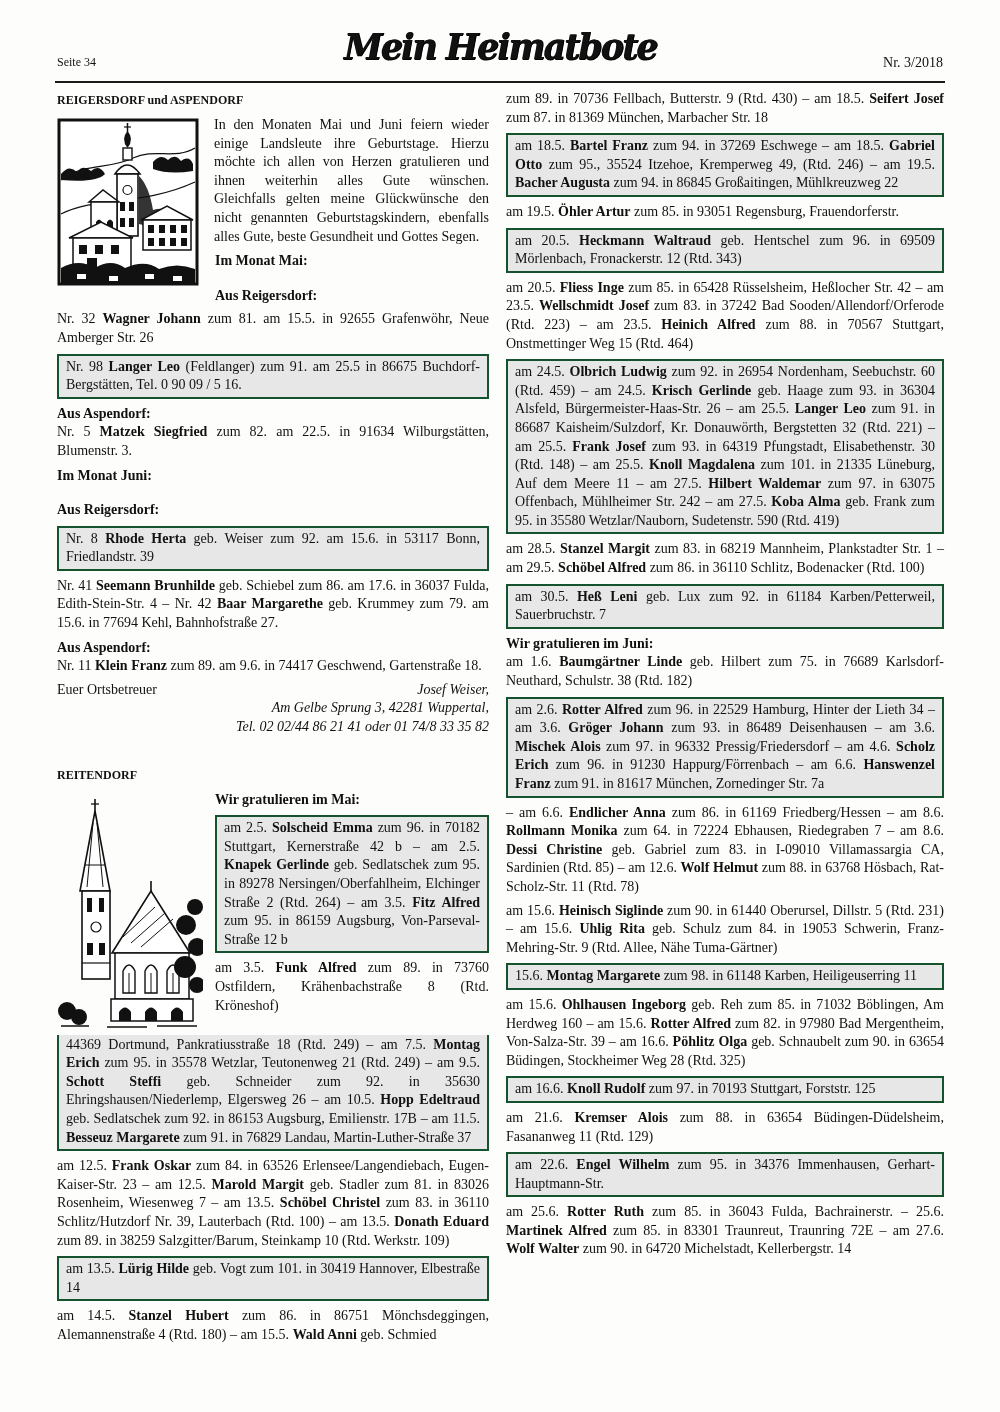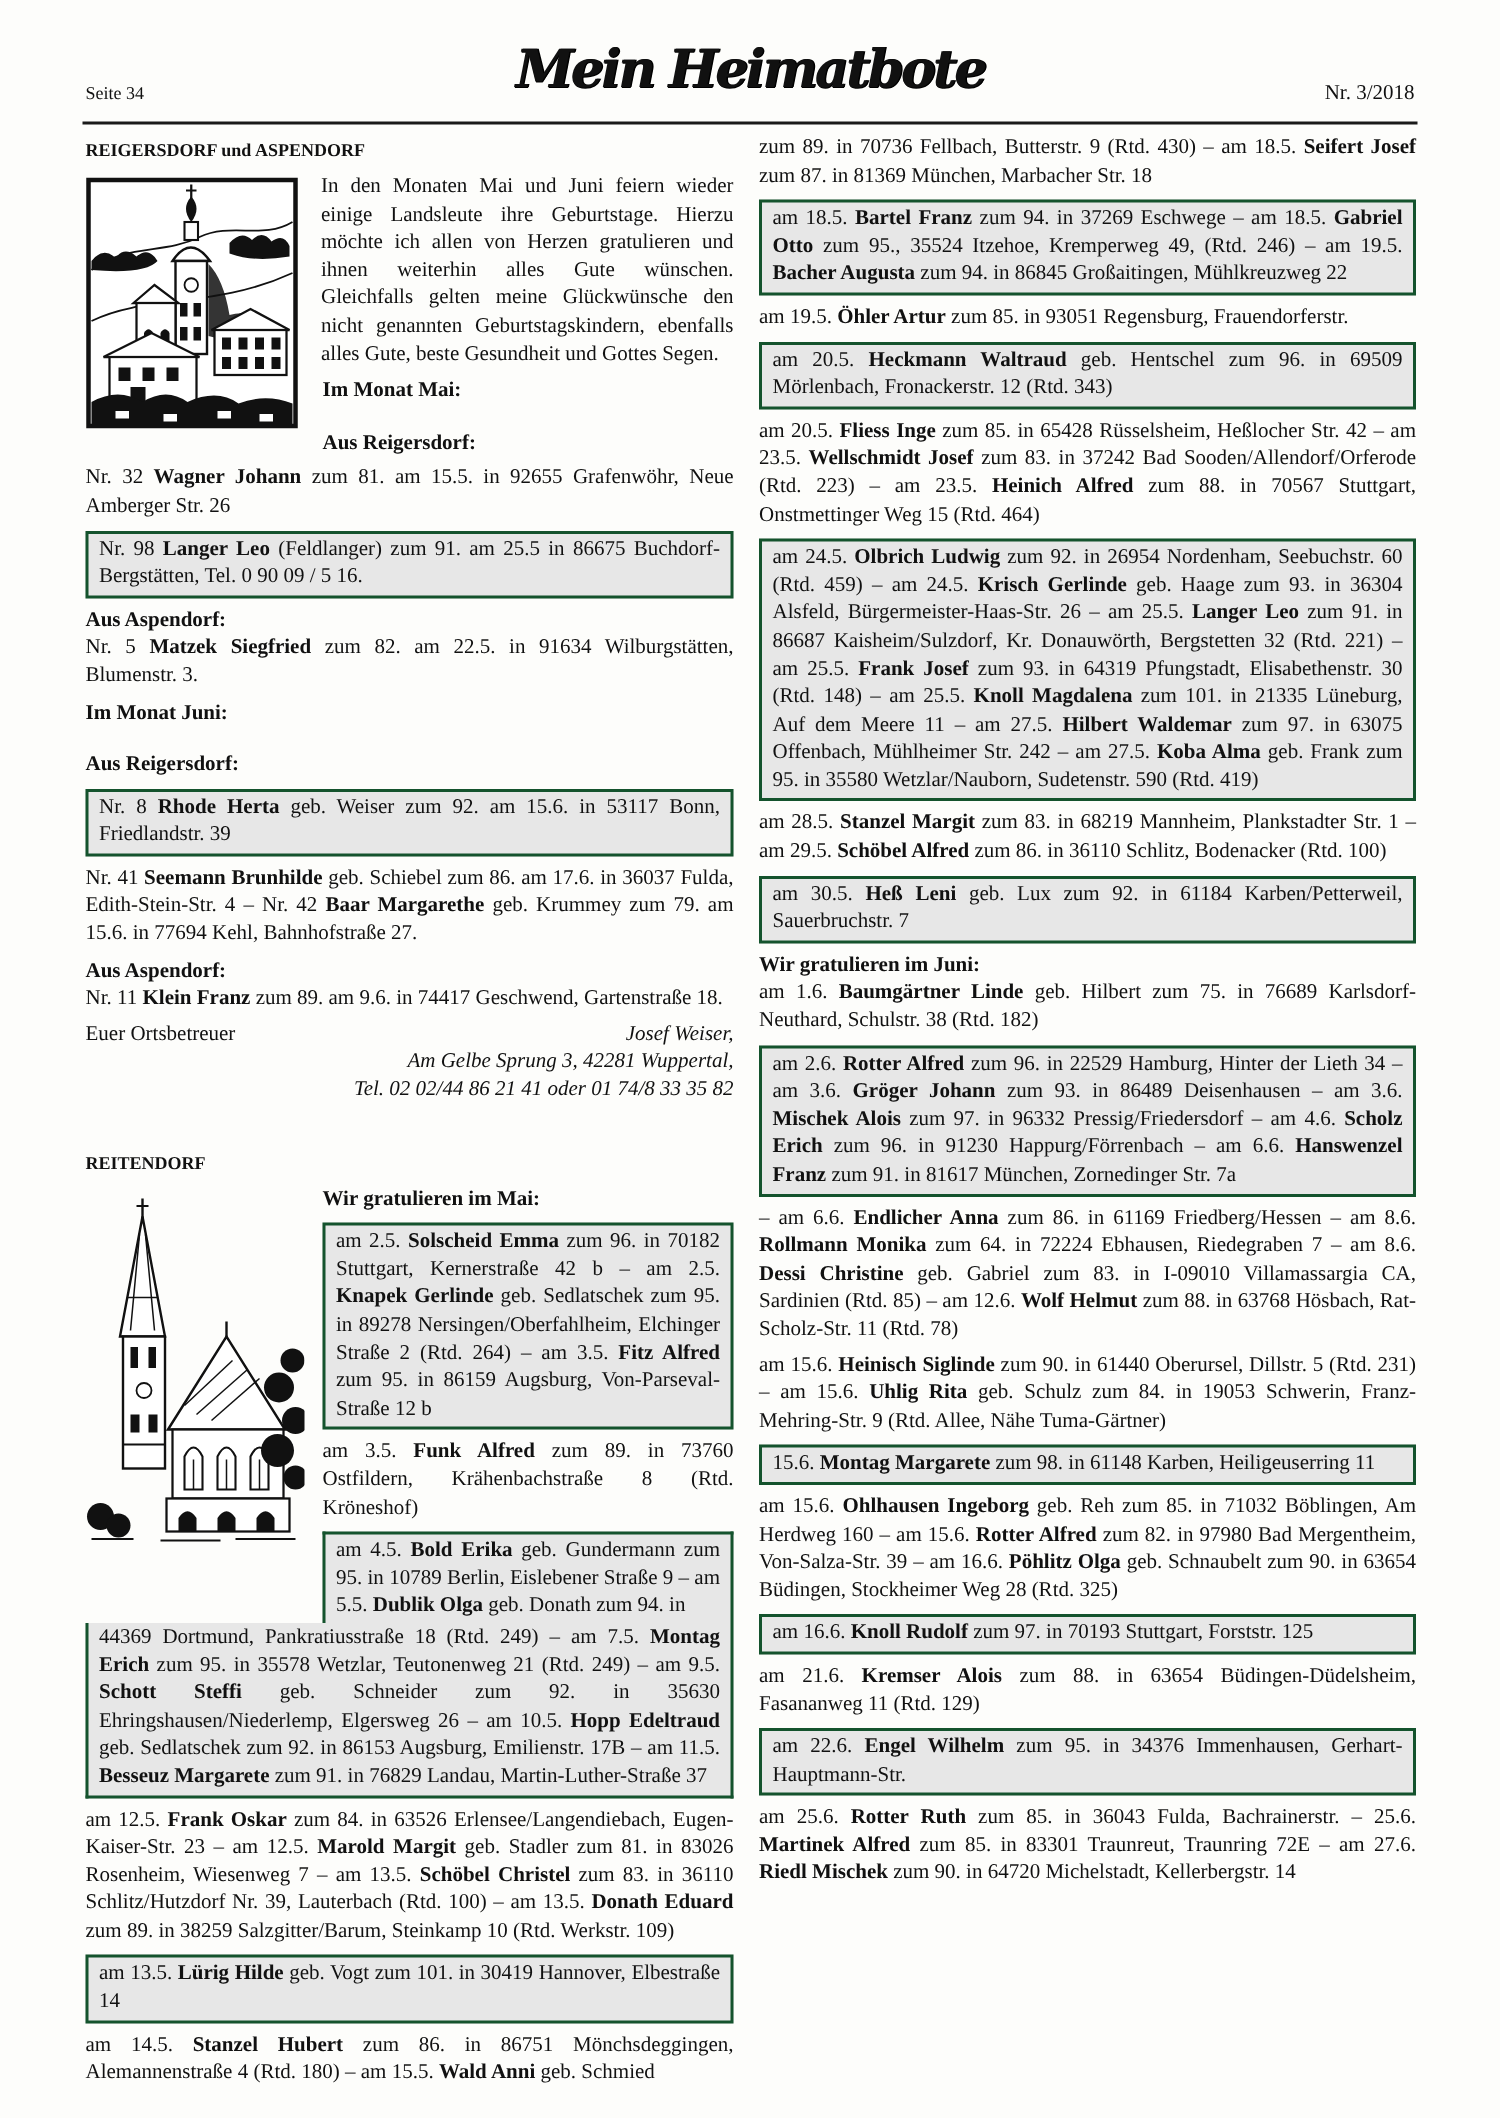--- a/index.html
+++ b/index.html
@@ -151,21 +151,20 @@
     <circle cx="140" cy="152" r="9" fill="#111"></circle>
     <circle cx="128" cy="172" r="11" fill="#111"></circle>
     <circle cx="140" cy="190" r="8" fill="#111"></circle>
     <circle cx="10" cy="216" r="9" fill="#111"></circle>
     <circle cx="22" cy="222" r="8" fill="#111"></circle>
     <path class="ln" d="M4,231 h28 M50,232 h40 M100,231 h40" stroke-width="1.4"></path>
   </svg>
 <div class="label beside">Wir gratulieren im Mai:</div>
       <div class="box">am 2.5. <b>Solscheid Emma</b> zum 96. in 70182 Stuttgart, Kernerstraße 42 b – am 2.5. <b>Knapek Gerlinde</b> geb. Sedlatschek zum 95. in 89278 Nersingen/Oberfahlheim, Elchinger Straße 2 (Rtd. 264) – am 3.5. <b>Fitz Alfred</b> zum 95. in 86159 Augsburg, Von-Parseval-Straße 12 b</div>
       <div class="para">am 3.5. <b>Funk Alfred</b> zum 89. in 73760 Ostfildern, Krähenbachstraße 8 (Rtd. Kröneshof)</div>
-      <div class="box box-top">am 4.5. <b>Bold Erika</b> geb. Gundermann zum 95. in 10789 Berlin, Eislebener Straße 9 – am 5.5. <b>Dublik Olga</b> geb. Donath zum 94. in</div>
       <div class="box box-bottom">44369 Dortmund, Pankratiusstraße 18 (Rtd. 249) – am 7.5. <b>Montag Erich</b> zum 95. in 35578 Wetzlar, Teutonenweg 21 (Rtd. 249) – am 9.5. <b>Schott Steffi</b> geb. Schneider zum 92. in 35630 Ehringshausen/Niederlemp, Elgersweg 26 – am 10.5. <b>Hopp Edeltraud</b> geb. Sedlatschek zum 92. in 86153 Augsburg, Emilienstr. 17B – am 11.5. <b>Besseuz Margarete</b> zum 91. in 76829 Landau, Martin-Luther-Straße 37</div>
       <div class="para">am 12.5. <b>Frank Oskar</b> zum 84. in 63526 Erlensee/Langendiebach, Eugen-Kaiser-Str. 23 – am 12.5. <b>Marold Margit</b> geb. Stadler zum 81. in 83026 Rosenheim, Wiesenweg 7 – am 13.5. <b>Schöbel Christel</b> zum 83. in 36110 Schlitz/Hutzdorf Nr. 39, Lauterbach (Rtd. 100) – am 13.5. <b>Donath Eduard</b> zum 89. in 38259 Salzgitter/Barum, Steinkamp 10 (Rtd. Werkstr. 109)</div>
       <div class="box">am 13.5. <b>Lürig Hilde</b> geb. Vogt zum 101. in 30419 Hannover, Elbestraße 14</div>
       <div class="para">am 14.5. <b>Stanzel Hubert</b> zum 86. in 86751 Mönchsdeggingen, Alemannenstraße 4 (Rtd. 180) – am 15.5. <b>Wald Anni</b> geb. Schmied</div>
     </div>
   <div class="col col-right" id="right-col">
       <div class="para tight">zum 89. in 70736 Fellbach, Butterstr. 9 (Rtd. 430) – am 18.5. <b>Seifert Josef</b> zum 87. in 81369 München, Marbacher Str. 18</div>
       <div class="box">am 18.5. <b>Bartel Franz</b> zum 94. in 37269 Eschwege – am 18.5. <b>Gabriel Otto</b> zum 95., 35524 Itzehoe, Kremperweg 49, (Rtd. 246) – am 19.5. <b>Bacher Augusta</b> zum 94. in 86845 Großaitingen, Mühlkreuzweg 22</div>
       <div class="para">am 19.5. <b>Öhler Artur</b> zum 85. in 93051 Regensburg, Frauendorferstr.</div>
       <div class="box">am 20.5. <b>Heckmann Waltraud</b> geb. Hentschel zum 96. in 69509 Mörlenbach, Fronackerstr. 12 (Rtd. 343)</div>
@@ -176,15 +175,15 @@
       <div class="label">Wir gratulieren im Juni:</div>
       <div class="para tight">am 1.6. <b>Baumgärtner Linde</b> geb. Hilbert zum 75. in 76689 Karlsdorf-Neuthard, Schulstr. 38 (Rtd. 182)</div>
       <div class="box">am 2.6. <b>Rotter Alfred</b> zum 96. in 22529 Hamburg, Hinter der Lieth 34 – am 3.6. <b>Gröger Johann</b> zum 93. in 86489 Deisenhausen – am 3.6. <b>Mischek Alois</b> zum 97. in 96332 Pressig/Friedersdorf – am 4.6. <b>Scholz Erich</b> zum 96. in 91230 Happurg/Förrenbach – am 6.6. <b>Hanswenzel Franz</b> zum 91. in 81617 München, Zornedinger Str. 7a</div>
       <div class="para">– am 6.6. <b>Endlicher Anna</b> zum 86. in 61169 Friedberg/Hessen – am 8.6. <b>Rollmann Monika</b> zum 64. in 72224 Ebhausen, Riedegraben 7 – am 8.6. <b>Dessi Christine</b> geb. Gabriel zum 83. in I-09010 Villamassargia CA, Sardinien (Rtd. 85) – am 12.6. <b>Wolf Helmut</b> zum 88. in 63768 Hösbach, Rat-Scholz-Str. 11 (Rtd. 78)</div>
       <div class="para">am 15.6. <b>Heinisch Siglinde</b> zum 90. in 61440 Oberursel, Dillstr. 5 (Rtd. 231) – am 15.6. <b>Uhlig Rita</b> geb. Schulz zum 84. in 19053 Schwerin, Franz-Mehring-Str. 9 (Rtd. Allee, Nähe Tuma-Gärtner)</div>
       <div class="box">15.6. <b>Montag Margarete</b> zum 98. in 61148 Karben, Heiligeuserring 11</div>
       <div class="para">am 15.6. <b>Ohlhausen Ingeborg</b> geb. Reh zum 85. in 71032 Böblingen, Am Herdweg 160 – am 15.6. <b>Rotter Alfred</b> zum 82. in 97980 Bad Mergentheim, Von-Salza-Str. 39 – am 16.6. <b>Pöhlitz Olga</b> geb. Schnaubelt zum 90. in 63654 Büdingen, Stockheimer Weg 28 (Rtd. 325)</div>
       <div class="box">am 16.6. <b>Knoll Rudolf</b> zum 97. in 70193 Stuttgart, Forststr. 125</div>
       <div class="para">am 21.6. <b>Kremser Alois</b> zum 88. in 63654 Büdingen-Düdelsheim, Fasananweg 11 (Rtd. 129)</div>
       <div class="box">am 22.6. <b>Engel Wilhelm</b> zum 95. in 34376 Immenhausen, Gerhart-Hauptmann-Str.</div>
-      <div class="para">am 25.6. <b>Rotter Ruth</b> zum 85. in 36043 Fulda, Bachrainerstr. – 25.6. <b>Martinek Alfred</b> zum 85. in 83301 Traunreut, Traunring 72E – am 27.6. <b>Riedl Mischek</b> zum 90. in 64720 Michelstadt, Kellerbergstr. 14</div>
+      <div class="para">am 25.6. <b>Rotter Ruth</b> zum 85. in 36043 Fulda, Bachrainerstr. – 25.6. <b>Martinek Alfred</b> zum 85. in 83301 Traunreut, Traunring 72E – am 27.6. <b>Wolf Walter</b> zum 90. in 64720 Michelstadt, Kellerbergstr. 14</div>
     </div>
 </div>
 
 </body></html>

